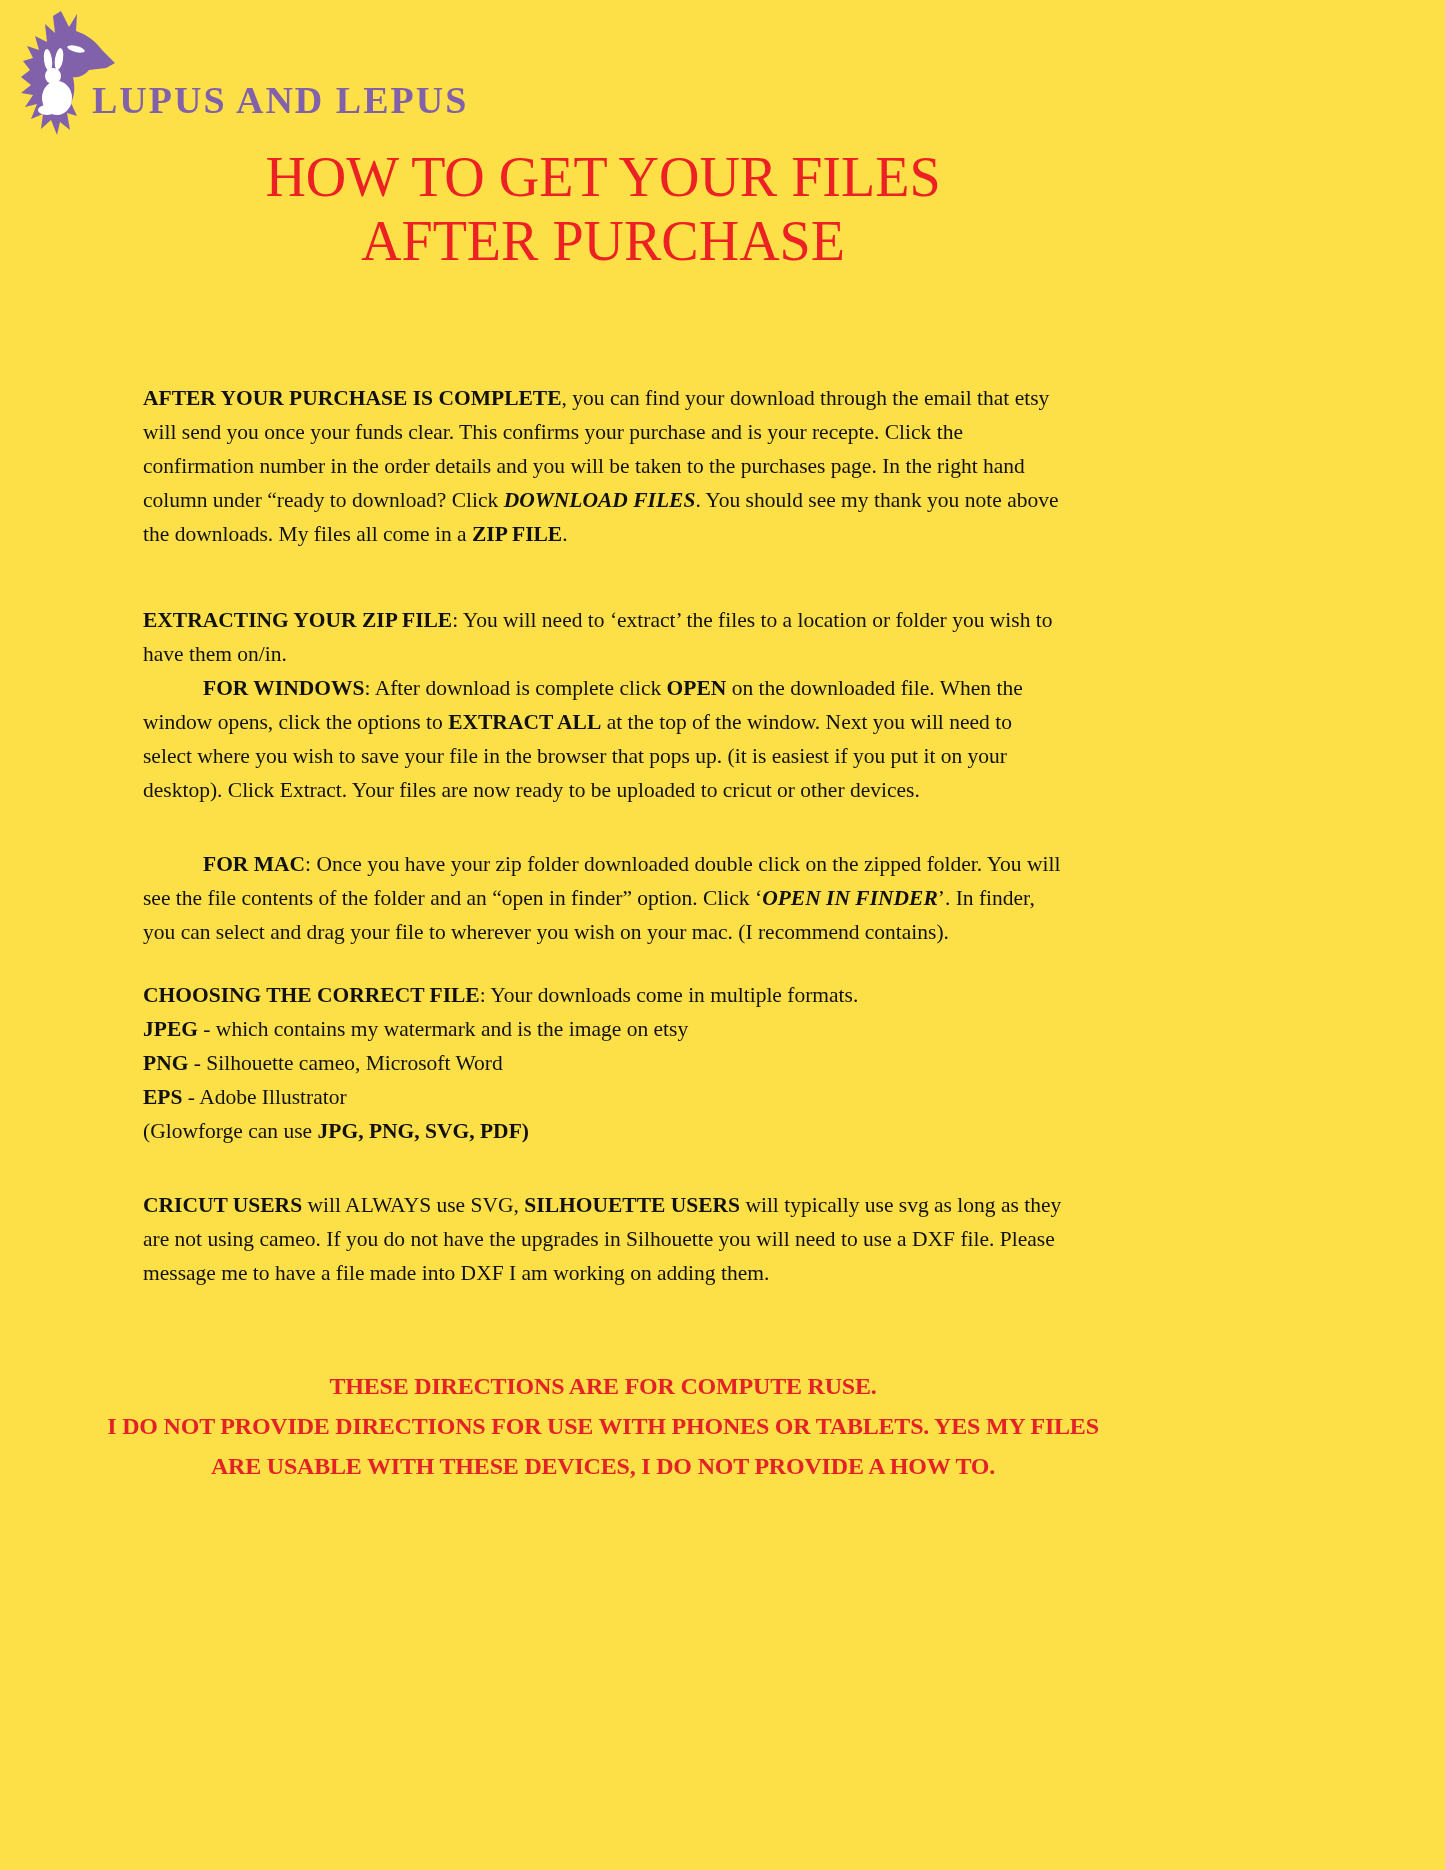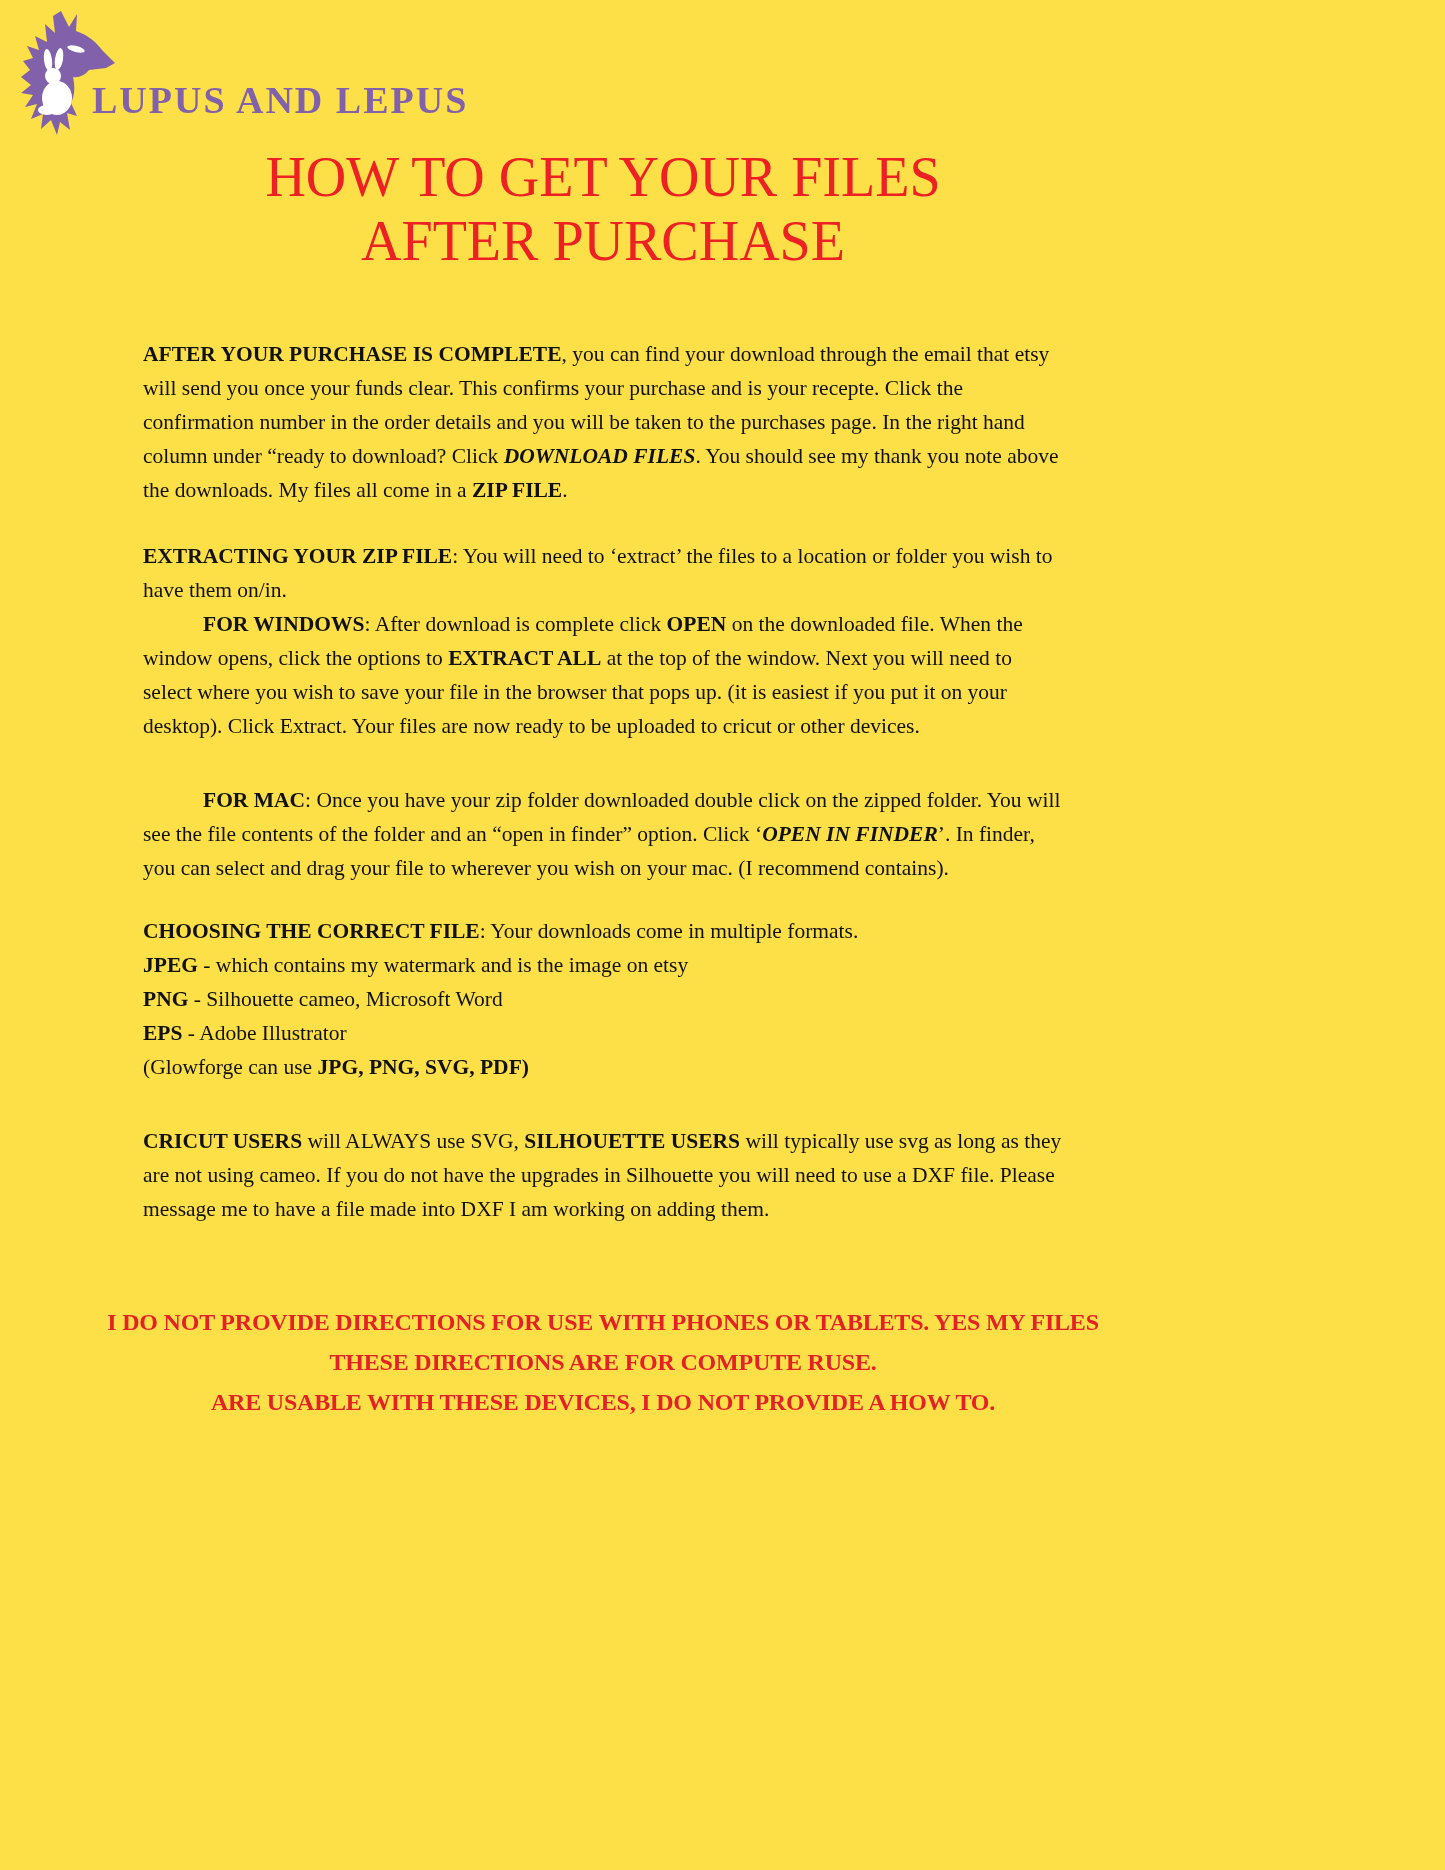--- a/index.html
+++ b/index.html
@@ -37,22 +37,22 @@
     font-weight:normal;
     font-size:56px;
     line-height:64px;
   }
   .title span { display:block; }
   .para {
     font-size:21.5px;
     line-height:34px;
     color:#111111;
   }
-  .p1 { margin-top:64px; }
-  .p2 { margin-top:32px; }
+  .p1 { margin-top:108px; }
+  .p2 { margin-top:52px; }
   .p3 { text-indent:60px; }
   .p4 { margin-top:40px; text-indent:60px; }
   .p5 { margin-top:29px; }
   .formats { }
   .p7 { margin-top:40px; }
   .b  { font-weight:bold; }
   .bi { font-weight:bold; font-style:italic; }
   .footer {
     margin-top:76px;
     margin-left:-45px;
@@ -117,19 +117,19 @@
     <div class="para formats">
       <div><span class="b">JPEG</span><span> - which contains my watermark and is the image on etsy</span></div>
       <div><span class="b">PNG</span><span> - Silhouette cameo, Microsoft Word</span></div>
       <div><span class="b">EPS</span><span> - Adobe Illustrator</span></div>
       <div><span>(Glowforge can use </span><span class="b">JPG, PNG, SVG, PDF)</span></div>
     </div>
 
     <p class="para p7"><span class="b">CRICUT USERS</span><span> will ALWAYS use SVG, </span><span class="b">SILHOUETTE USERS</span><span> will typically use svg as long as they are not using cameo. If you do not have the upgrades in Silhouette you will need to use a DXF file. Please message me to have a file made into DXF I am working on adding them.</span></p>
 
     <div class="footer">
+      <div>THESE DIRECTIONS ARE FOR COMPUTE RUSE.</div>
       <div>I DO NOT PROVIDE DIRECTIONS FOR USE WITH PHONES OR TABLETS. YES MY FILES</div>
-      <div>THESE DIRECTIONS ARE FOR COMPUTE RUSE.</div>
       <div>ARE USABLE WITH THESE DEVICES, I DO NOT PROVIDE A HOW TO.</div>
     </div>
 
   </div>
 </div>
 
 </body></html>

